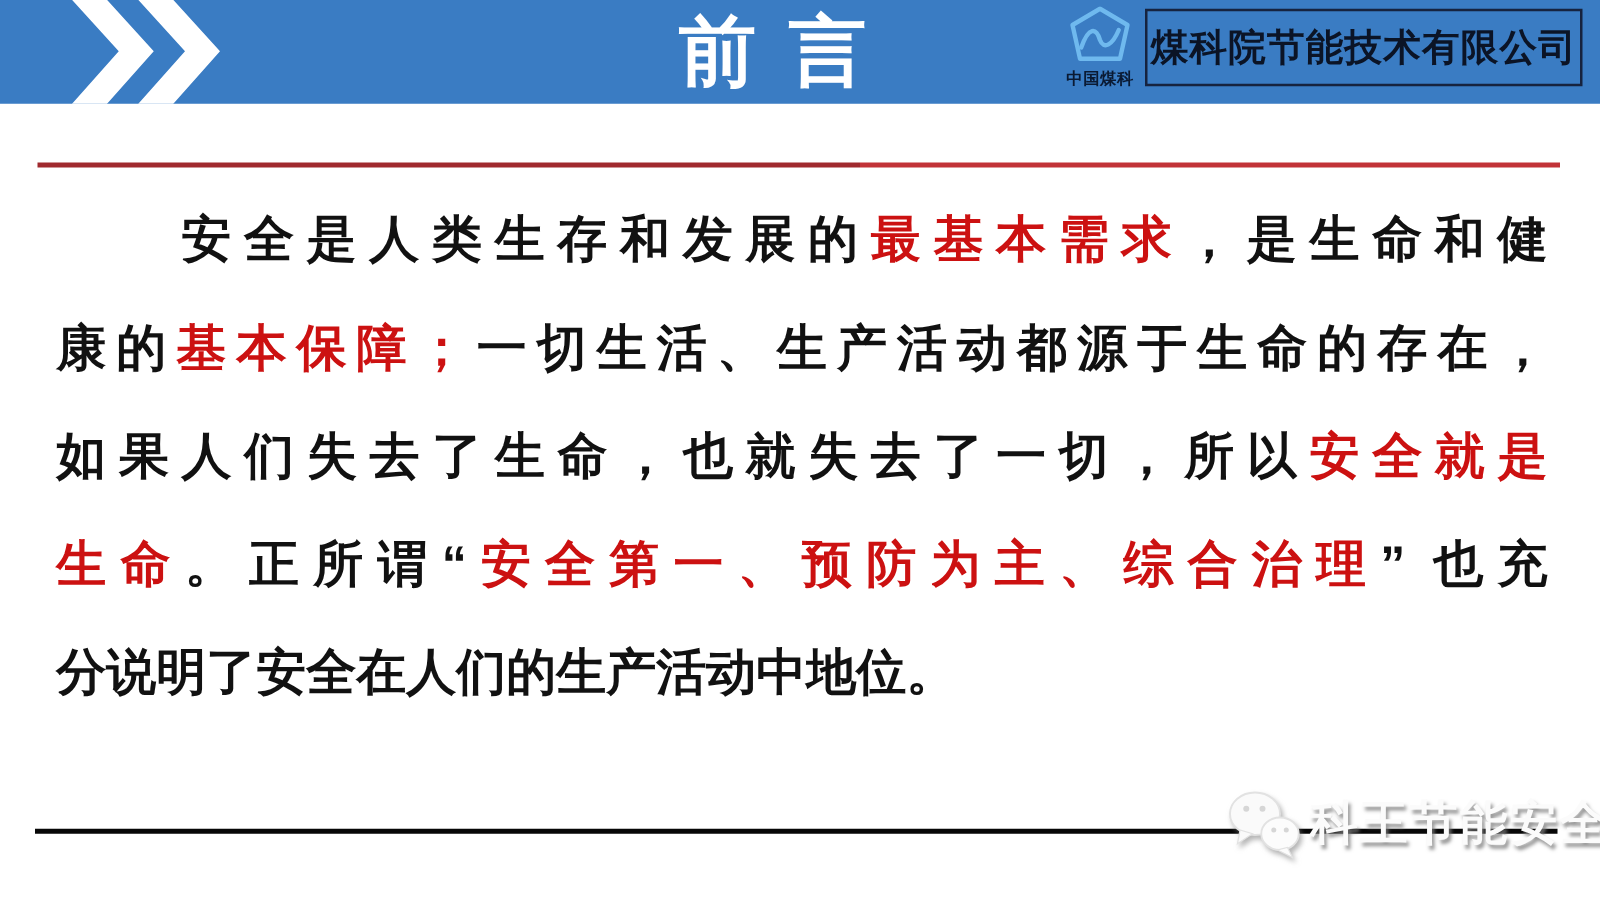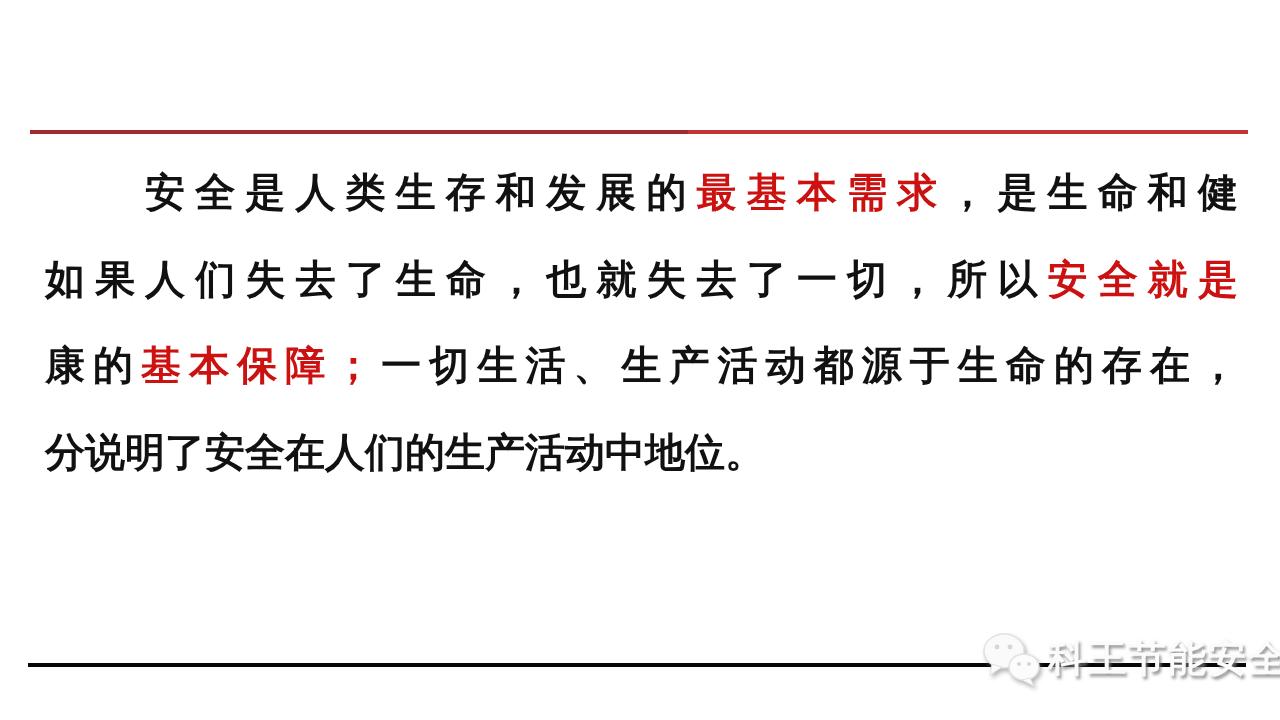--- a/index.html
+++ b/index.html
@@ -58,27 +58,46 @@
   .watermark-text{
     font-size:38px;font-weight:700;color:#FBFBFB;letter-spacing:2px;white-space:nowrap;
     text-shadow:2px 3px 3px rgba(125,125,125,0.8);
   }
 </style>
 </head>
 <body>
 
 <div class="slide">
 
+  <div class="topbar">
+    <svg class="chevrons" width="200" height="83" viewBox="0 0 200 83">
+      <polygon points="55,-3 83,-3 123,41 83,86 55,86 95,41" fill="#ffffff"></polygon>
+      <polygon points="108,-3 136,-3 176,41 136,86 108,86 148,41" fill="#ffffff"></polygon>
+    </svg>
+
+    <div class="slide-title">前言</div>
+
+    <div class="brand-logo">
+      <svg width="52" height="44" viewBox="0 0 52 44">
+        <polygon points="26,2 48,15 42,42 10,42 4,15" fill="none" stroke="#6FB9EE" stroke-width="3.5" stroke-linejoin="round"></polygon>
+        <path d="M11,33 C17,16 23,17 26,27 C29,35 36,31 41,19" fill="none" stroke="#6FB9EE" stroke-width="3.5" stroke-linecap="round"></path>
+      </svg>
+      <span class="logo-caption">中国煤科</span>
+    </div>
+
+    <div class="company-box">煤科院节能技术有限公司</div>
+  </div>
 
   <div class="red-divider"></div>
 
   <div class="body-text">
       <div class="line indent"><span>安全是人类生存和发展的</span><span class="red">最基本需求</span><span>，是生命和健</span></div>
+      <div class="line"><span>康的</span><span class="red">基本保障；</span><span>一切生活、生产活动都源于生命的存在，</span></div>
       <div class="line"><span>如果人们失去了生命，也就失去了一切，所以</span><span class="red">安全就是</span></div>
-      <div class="line"><span>康的</span><span class="red">基本保障；</span><span>一切生活、生产活动都源于生命的存在，</span></div>
+      <div class="line"><span class="red">生命</span><span>。正所谓“</span><span class="red">安全第一、预防为主、综合治理</span><span>” 也充</span></div>
       <div class="line no-justify"><span>分说明了安全在人们的生产活动中地位。</span></div>
     </div>
 
   <div class="black-divider"></div>
 
   <div class="watermark">
     <svg class="wm-icon" width="64" height="60" viewBox="0 0 64 60">
       <ellipse cx="24" cy="23" rx="20" ry="17" fill="#fafafa" stroke="#e2e2e2" stroke-width="1.5"></ellipse>
       <polygon points="12,36 10,47 22,39" fill="#fafafa" stroke="#e2e2e2" stroke-width="1"></polygon>
       <circle cx="17" cy="19" r="2.4" fill="#d6d6d6"></circle>

